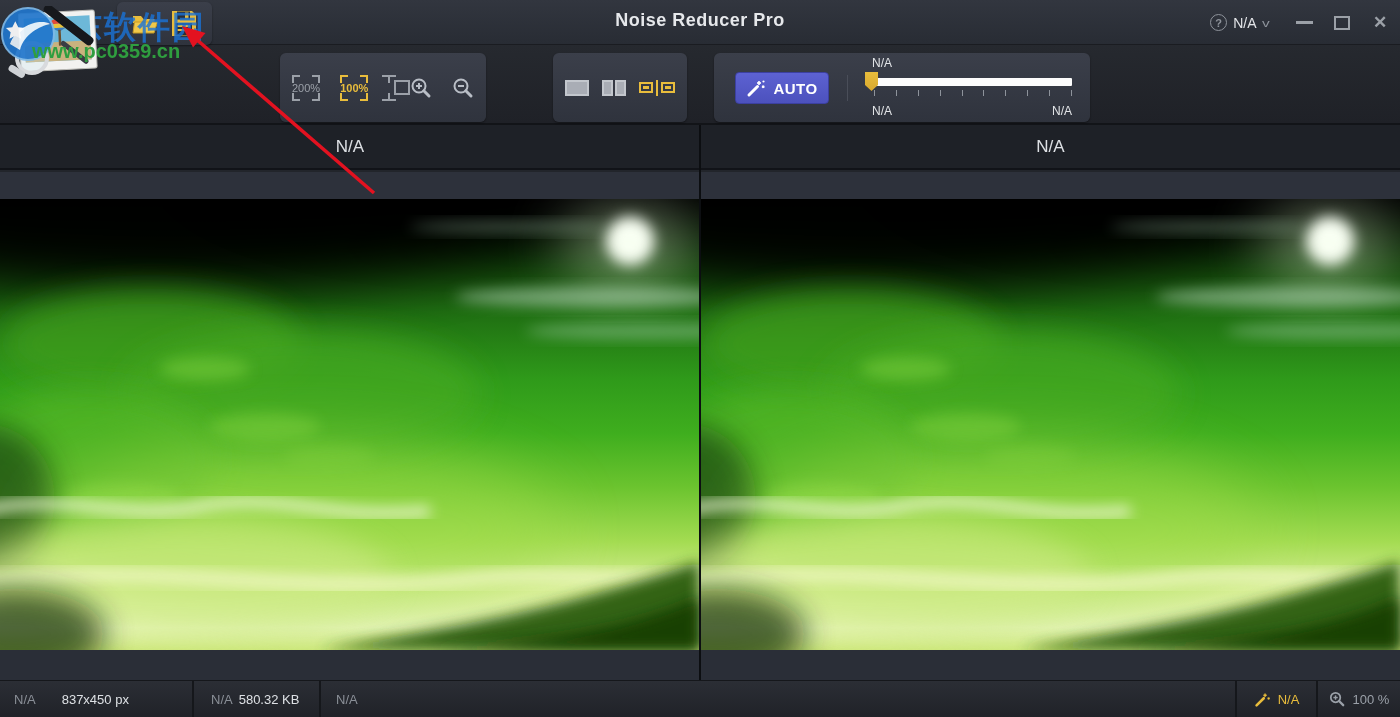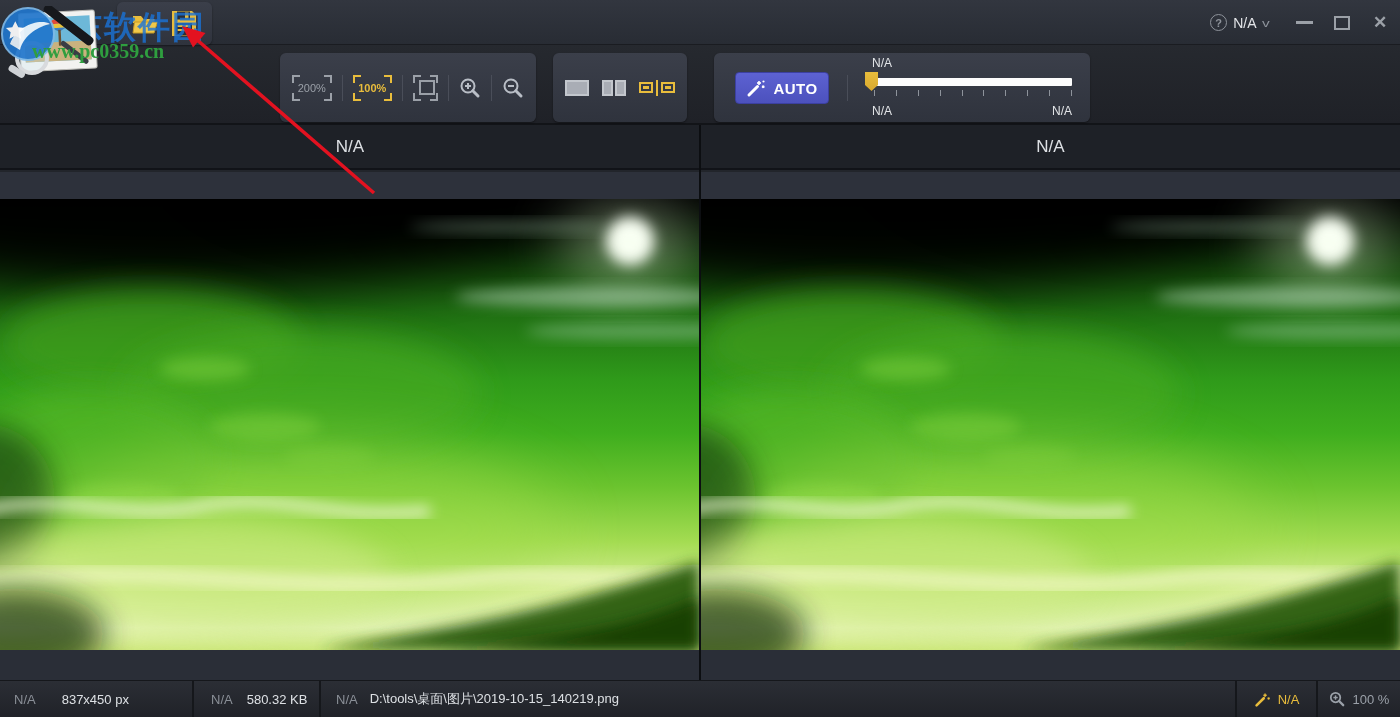--- a/index.html
+++ b/index.html
@@ -26,21 +26,21 @@
   .min-glyph { width:17px; height:3px; background:#9ba0a7; }
   .max-glyph { width:16px; height:14px; border:2px solid #9ba0a7; }
   .close-glyph { font-size:17px; font-weight:bold; color:#9ba0a7; }
 
   
   .toolbar { position:absolute; left:0; top:45px; width:1400px; height:80px;
     background:linear-gradient(#26292f,#1f2127); border-bottom:2px solid #121418; }
   .tool-panel { position:absolute; background:linear-gradient(#3b3f4a,#2f333d);
     border-radius:6px; box-shadow:0 1px 2px rgba(0,0,0,.4); display:flex;
     align-items:center; }
-  .panel-zoom   { left:280px; top:8px;  width:256px; height:69px; padding:8px 12px; gap:10px; }
+  .panel-zoom   { left:280px; top:8px;  width:206px; height:69px; padding:8px 12px; gap:10px; }
   .panel-views  { left:553px; top:8px;  width:134px; height:69px; justify-content:center; gap:13px; }
   .panel-auto   { left:714px; top:8px;  width:376px; height:69px; }
   .panel-file   { top:-43px; left:117px; width:95px; height:43px; justify-content:center; gap:12px; z-index:1; }
   .vdiv { width:1px; height:26px; background:#4a4e59; }
 
   .zoom-preset { position:relative; width:44px; height:26px; background:none; border:none;
     cursor:pointer; display:flex; align-items:center; justify-content:center; }
   .zoom-preset span.lbl { font-size:11px; color:#9ba0a8; }
   .zoom-preset.active span.lbl { color:var(--accent-yellow);font-weight:bold; }
   .corner { position:absolute; width:8px; height:8px; border-color:#9ba0a8; border-style:solid; border-width:0; }
@@ -80,21 +80,21 @@
   .sl-ticks i { width:1px; height:6px; background:#8e939b; display:block; }
   .sl-bl { position:absolute; left:8px; bottom:4px; font-size:12px; color:#e3e5e8; }
   .sl-br { position:absolute; right:6px; bottom:4px; font-size:12px; color:#e3e5e8; }
 
   
   .app-logo { position:absolute; left:6px; top:6px; z-index:3; }
   .wm-circle { position:absolute; left:0px; top:6px; z-index:4; opacity:.92; }
   .wm-cn { position:absolute; left:36px; top:6px; z-index:2; font-size:32px; font-weight:bold;
     color:var(--watermark-blue); opacity:.8; letter-spacing:2px; white-space:nowrap; }
   .wm-url { position:absolute; left:32px; top:40px; z-index:4; font-size:20px; font-weight:bold;
-    font-family:Liberation Serif, serif; color:var(--watermark-green); white-space:nowrap; }
+    font-family:Liberation Sans, sans-serif; color:var(--watermark-green); white-space:nowrap; }
   .annotation-arrow { position:absolute; left:150px; top:20px; z-index:10; pointer-events:none; }
 
   
   .viewer { position:absolute; left:0; top:125px; width:1400px; height:555px; }
   .img-panel { position:absolute; top:0; height:555px; }
   .img-panel.left { left:0; width:700px; }
   .img-panel.right { left:701px; width:699px; }
   .panel-header { position:absolute; left:0; top:0; width:100%; height:45px;
     background:#1e2127; border-bottom:2px solid #111318; display:flex;
     align-items:center; justify-content:center; font-size:17px; color:#dde0e4; }
@@ -109,34 +109,35 @@
   .statusbar { position:absolute; left:0; top:680px; width:1400px; height:37px;
     background:linear-gradient(#2b2e35,#202228); border-top:1px solid #15171b;
     display:flex; align-items:stretch; font-size:13px; }
   .seg { display:flex; align-items:center; }
   .seg-div { width:2px; background:#15171b; }
   .seg .dim { color:#8a8f97; }
   .seg .val { color:#dde0e4; }
   .seg-size1 { width:192px; padding-left:14px; }
   .seg-size1 .val { margin-left:26px; }
   .seg-size2 { width:125px; padding-left:17px; }
-  .seg-size2 .val { margin-left:14px; }
+  .seg-size2 .val { margin-left:6px; }
   .seg-path { flex:1; padding-left:15px; }
   .seg-path .val { margin-left:12px; }
   .seg-wand { width:79px; justify-content:center; gap:7px; }
   .seg-wand .val { color:var(--accent-yellow); }
   .seg-zoom { width:82px; justify-content:center; gap:8px; }
   .seg-zoom .val { color:#9aa0a8; }
 </style>
 </head>
 <body>
 
 <div class="window">
 
   <div class="titlebar">
+    <div class="app-title">Noise Reducer Pro</div>
     <div class="tb-right">
       <div class="help-menu">
         <span class="help-circle">?</span>
         <span class="help-label">N/A</span>
         <span class="chev">v</span>
       </div>
       <div class="winbtn">
           <span class="min-glyph"></span>
         </div>
       <div class="winbtn">
@@ -381,21 +382,20 @@
       <span class="val">837x450 px</span>
     </div>
     <div class="seg-div"></div>
     <div class="seg seg-size2">
       <span class="dim">N/A</span>
       <span class="val">580.32 KB</span>
     </div>
     <div class="seg-div"></div>
     <div class="seg seg-path">
       <span class="dim">N/A</span>
-      <span class="val">D:\tools\桌面\图片\2019-10-15_140219.png</span>
     </div>
     <div class="seg-div"></div>
     <div class="seg seg-wand">
       <svg width="17" height="17" viewBox="0 0 20 20">
         <line x1="3" y1="17" x2="11.5" y2="8.5" stroke="#e9bd3c" stroke-width="3" stroke-linecap="round"></line>
         <line x1="13" y1="3" x2="13" y2="7" stroke="#e9bd3c" stroke-width="1.6"></line>
         <line x1="11" y1="5" x2="15" y2="5" stroke="#e9bd3c" stroke-width="1.6"></line>
         <line x1="16.2" y1="7.8" x2="18.2" y2="9.8" stroke="#e9bd3c" stroke-width="1.6"></line>
         <line x1="18.2" y1="7.8" x2="16.2" y2="9.8" stroke="#e9bd3c" stroke-width="1.6"></line>
       </svg>

